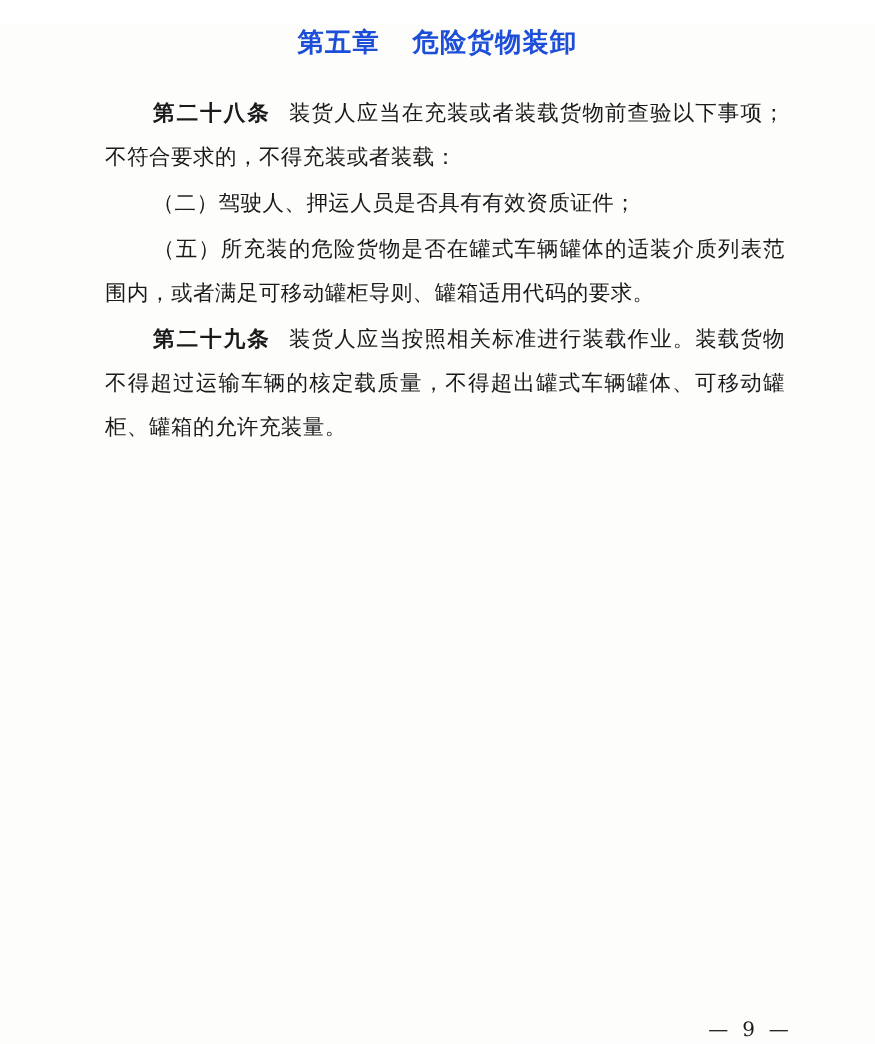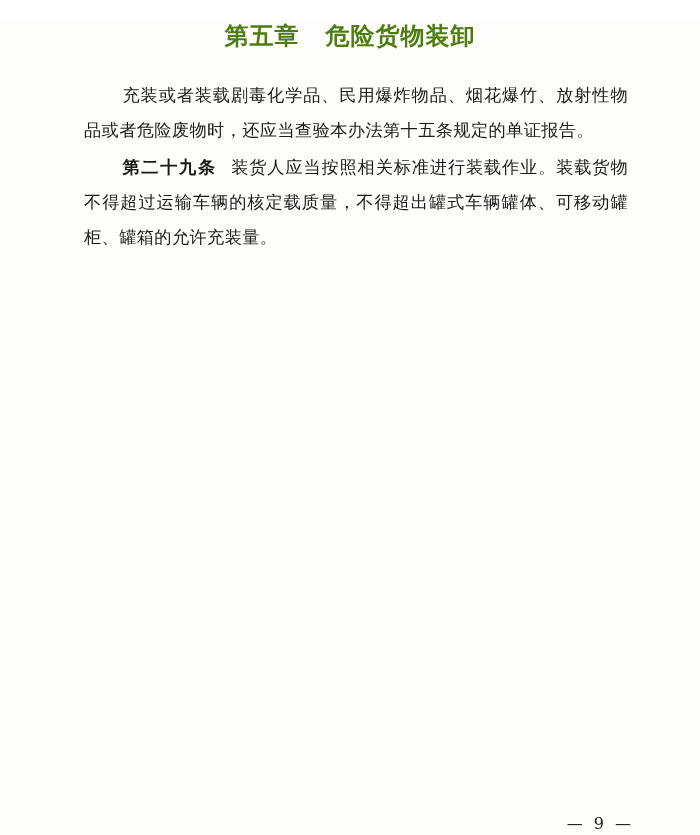--- a/index.html
+++ b/index.html
@@ -17,26 +17,26 @@
   .page {
     position: relative;
     width: 700px;
     height: 835px;
     box-sizing: border-box;
     padding: 0;
     background: #fdfdfc;
   }
   .chapter-title {
     text-align: center;
-    font-size: 24px;
+    font-size: 21px;
     font-weight: bold;
     letter-spacing: 1px;
     margin: 20px 0 0 0;
     padding: 0;
-    color: #4d7c0f;
+    color: #1d4ed8;
   }
   .chapter-title .gap {
     display: inline-block;
     width: 26px;
   }
   .body-block {
     margin: 26px 72px 0 84px;
   }
   p.para {
     margin: 0 0 2px 0;
@@ -72,27 +72,29 @@
 <body>
 
 <div class="page">
 
   <h1 class="chapter-title">
     <span>第五章</span><span class="gap"></span><span>危险货物装卸</span>
   </h1>
 
   <div class="body-block">
 
+    <p class="para"><span class="indent"></span><span class="lead">第二十八条</span><span class="lead-gap"></span><span>装货人应当在充装或者装载货物前查验以下事项；不符合要求的，不得充装或者装载：</span></p>
+
+
+    <p class="para"><span class="indent"></span><span>（二）驾驶人、押运人员是否具有有效资质证件；</span></p>
 
 
 
+    <p class="para"><span class="indent"></span><span>（五）所充装的危险货物是否在罐式车辆罐体的适装介质列表范围内，或者满足可移动罐柜导则、罐箱适用代码的要求。</span></p>
 
-
-
-    <p class="para"><span class="indent"></span><span>充装或者装载剧毒化学品、民用爆炸物品、烟花爆竹、放射性物品或者危险废物时，还应当查验本办法第十五条规定的单证报告。</span></p>
 
     <p class="para"><span class="indent"></span><span class="lead">第二十九条</span><span class="lead-gap"></span><span>装货人应当按照相关标准进行装载作业。装载货物不得超过运输车辆的核定载质量，不得超出罐式车辆罐体、可移动罐柜、罐箱的允许充装量。</span></p>
 
 
   </div>
 
   <div class="page-number">— 9 —</div>
 
 </div>
 

